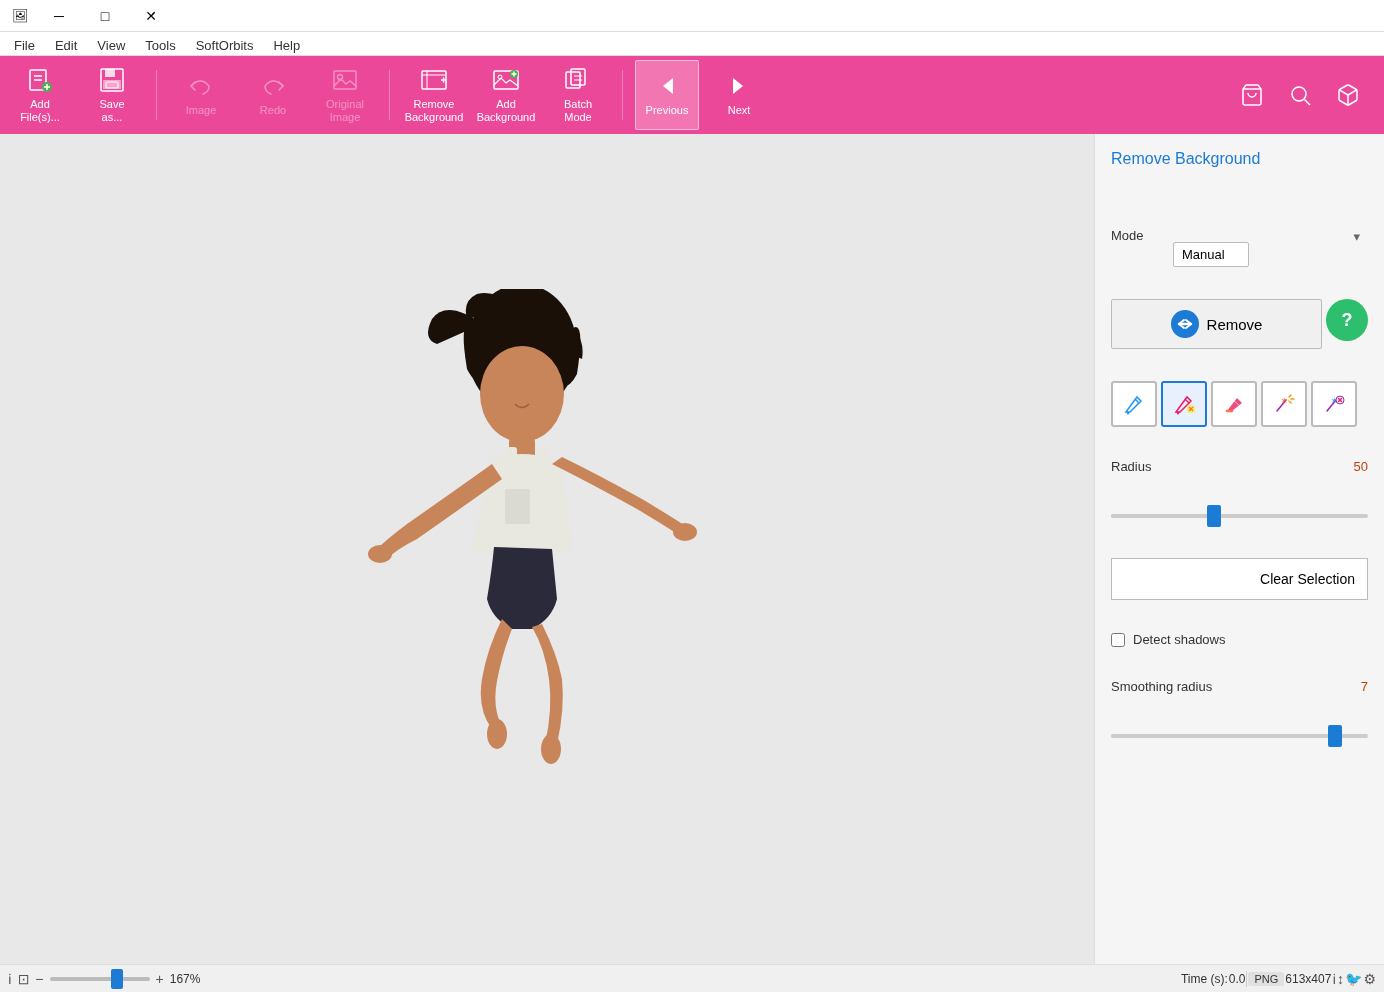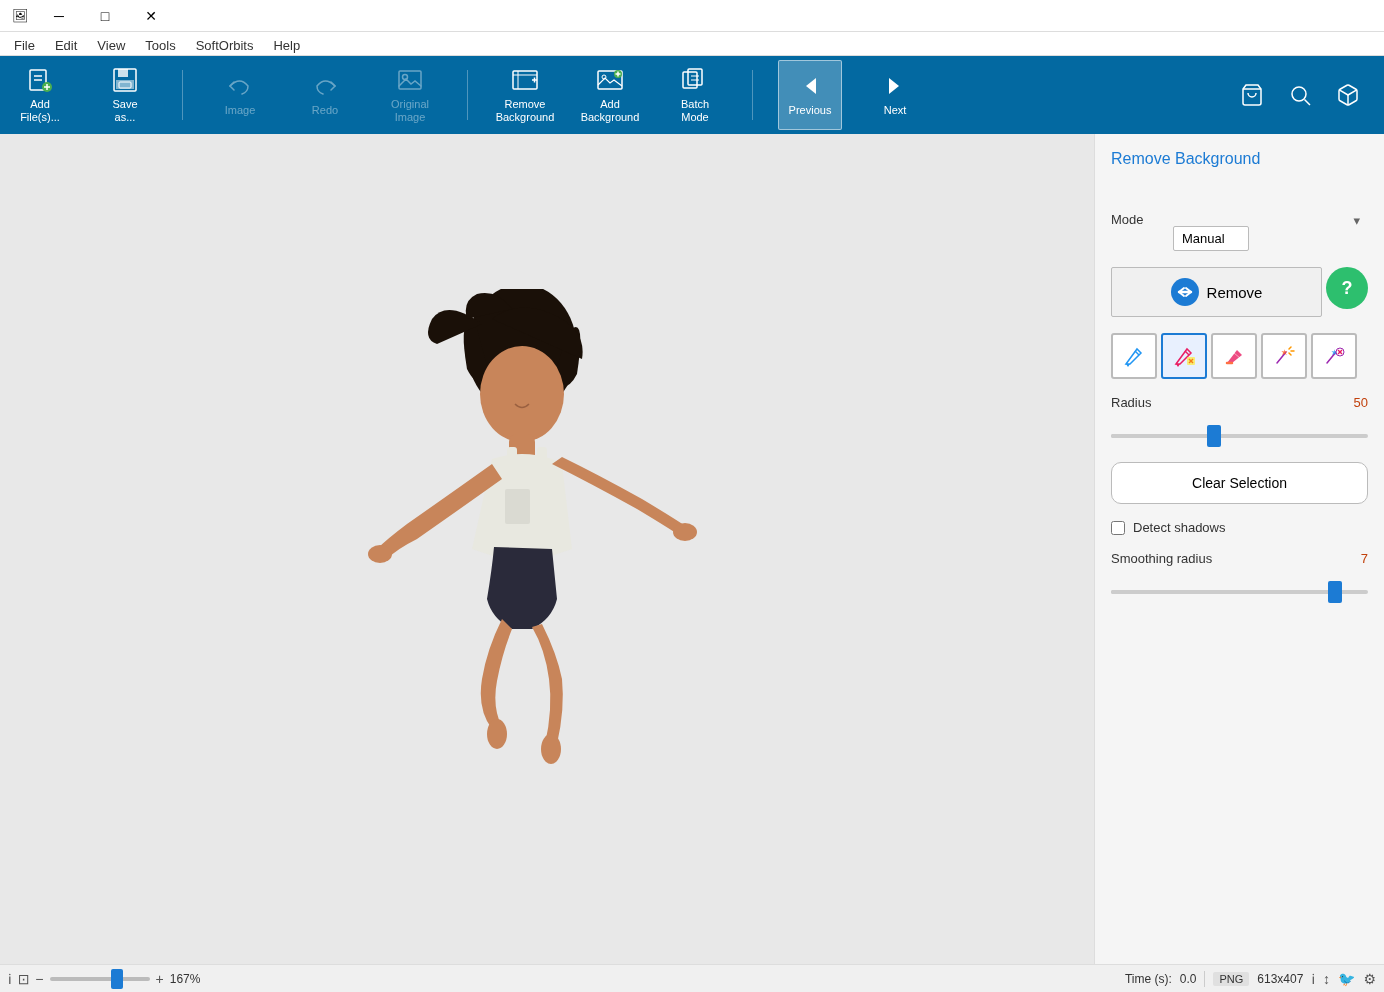--- a/index.html
+++ b/index.html
@@ -34,26 +34,26 @@
     }
     .menu-item {
       padding: 2px 10px;
       cursor: pointer;
       font-size: 13px;
       color: #333;
     }
 
     
     .toolbar {
-      background: #0369a1;
+      background: #ec4899;
       height: 78px;
       display: flex;
       align-items: center;
       padding: 1px 8px;
-      gap: 21px;
+      gap: 8px;
     }
     .toolbar-btn {
       display: flex; flex-direction: column; align-items: center; justify-content: center;
       width: 64px; height: 70px; background: transparent; border: none; color: white;
       cursor: pointer; font-size: 11px; gap: 4px; border-radius: 2px;
       padding: 4px 2px;
     }
     .toolbar-btn.active { background: rgba(255,255,255,0.25); border: 1px solid rgba(255,255,255,0.5); }
     .toolbar-btn.disabled { opacity: 0.4; cursor: default; }
     .toolbar-btn span.label { font-size: 11px; text-align: center; line-height: 1.2; }
@@ -98,21 +98,21 @@
 
     
     .right-panel {
       width: 290px;
       background: #f5f5f5;
       border-left: 1px solid #ddd;
       display: flex;
       flex-direction: column;
       overflow-y: auto;
       padding: 16px;
-      gap: 12px;
+      gap: 28px;
     }
 
     .panel-title {
       font-size: 16px;
       color: #1c7bd4;
       font-weight: 400;
       margin-bottom: 4px;
     }
 
     .mode-row {
@@ -187,22 +187,22 @@
     }
     .slider-thumb {
       position: absolute; top: 50%; transform: translate(-50%, -50%);
       width: 14px; height: 22px; background: #1c7bd4; border-radius: 2px;
       cursor: pointer;
     }
 
     
     .clear-btn {
       width: 100%; padding: 12px; background: white; border: 1px solid #bbb;
-      font-size: 14px; cursor: pointer; border-radius: 10px; margin-top: 4px;
-      text-align: center;
+      font-size: 14px; cursor: pointer; border-radius: 0; margin-top: 4px;
+      text-align: right;
     }
 
     
     .checkbox-row {
       display: flex;
       align-items: center;
       gap: 8px;
       margin-top: 4px;
     }
     .checkbox-row input[type="checkbox"] { width: 14px; height: 14px; cursor: pointer; }
@@ -214,21 +214,21 @@
       background: #f0f0f0;
       border-top: 1px solid #ddd;
       display: flex;
       align-items: center;
       padding: 0 8px;
       gap: 8px;
       font-size: 12px;
       color: #333;
     }
     .status-bar-left { display: flex; align-items: center; gap: 6px; flex: 1; }
-    .status-bar-right { display: flex; align-items: center; gap: 8px; }
+    .status-bar-right { display: flex; align-items: center; gap: 1px; }
     .zoom-slider-container { display: flex; align-items: center; gap: 6px; }
     .zoom-track {
       width: 100px; height: 4px; background: #bbb; border-radius: 2px;
       position: relative;
     }
     .zoom-thumb {
       position: absolute; top: 50%; transform: translate(-50%, -50%);
       width: 12px; height: 20px; background: #1c7bd4; border-radius: 2px;
     }
     .status-icon { font-size: 14px; cursor: pointer; color: #555; }

